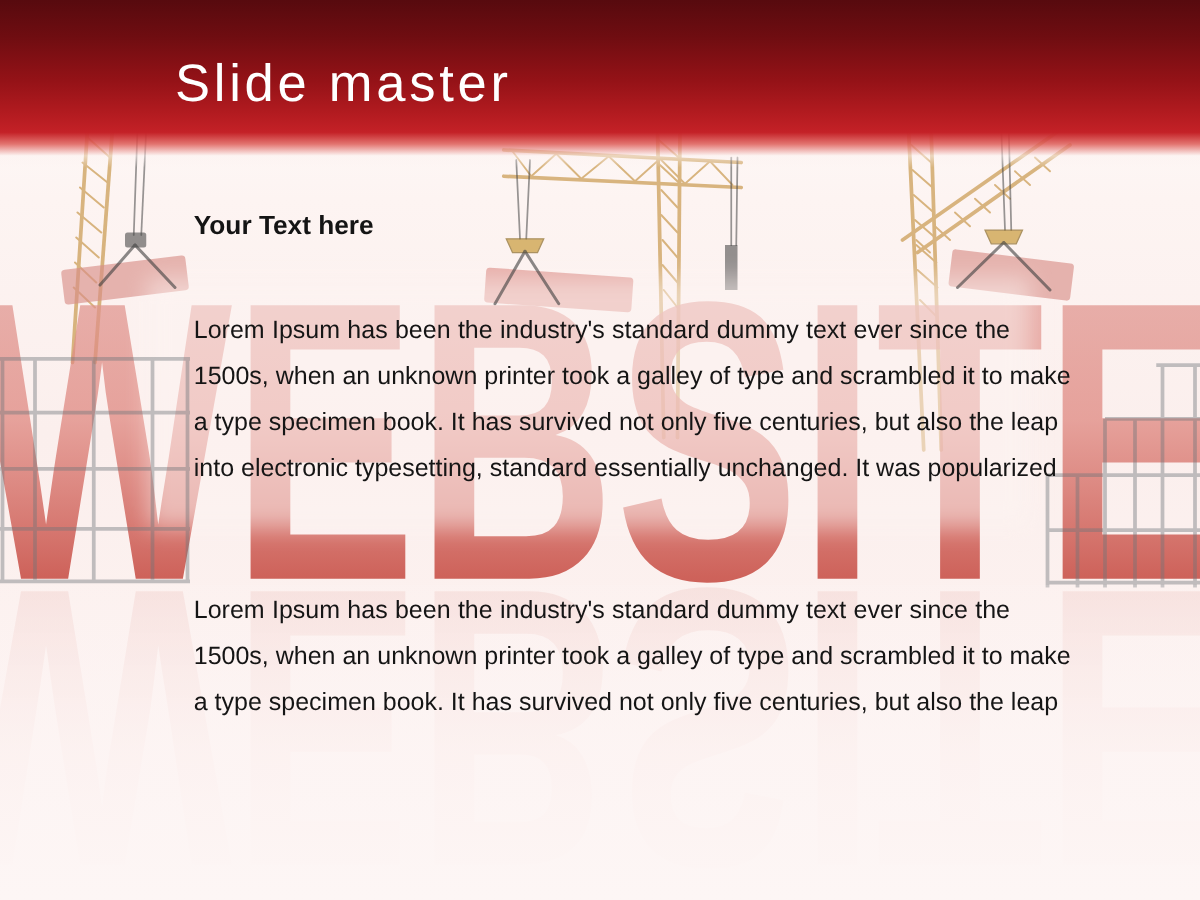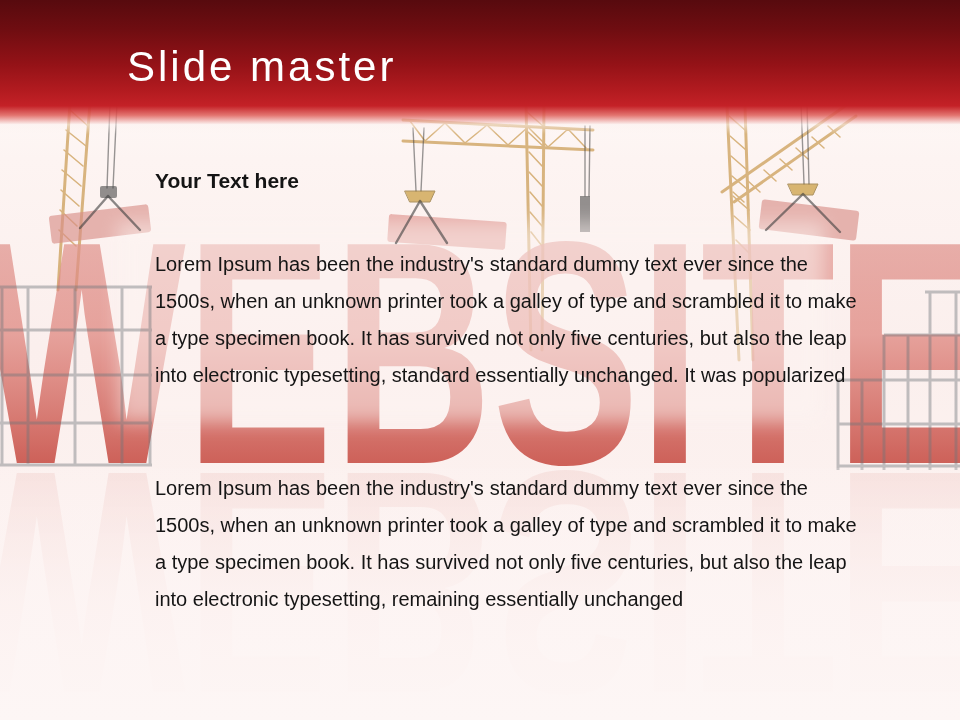--- a/index.html
+++ b/index.html
@@ -3,21 +3,21 @@
 <meta charset="utf-8">
 <style>
   html,body{margin:0;padding:0;}
   body{width:960px;height:720px;overflow:hidden;font-family:"Liberation Sans",sans-serif;}
   .slide{position:relative;width:960px;height:720px;overflow:hidden;
          background:linear-gradient(180deg,#ffffff 0%,#fdf4f2 22%,#fbefed 48%,#fcf1ef 68%,#fdf5f4 100%);}
   .bg-svg{position:absolute;left:0;top:0;width:960px;height:720px;}
   .header-band{position:absolute;left:0;top:0;width:960px;height:134px;
     background:linear-gradient(180deg,#570a0e 0%,#6f0d11 22%,#941217 48%,#b31b20 68%,#c42127 79%,
       rgba(222,93,88,0.85) 86%,rgba(252,242,240,0.55) 93%,rgba(252,242,240,0) 100%);}
-  .slide-title{position:absolute;left:127px;top:41px;height:52px;line-height:52px;
+  .slide-title{position:absolute;left:140px;top:41px;height:52px;line-height:52px;
     font-size:42px;letter-spacing:3px;color:#ffffff;white-space:nowrap;}
   .ph-label{position:absolute;left:155px;top:166px;width:400px;height:30px;line-height:30px;
     font-size:21px;color:#141414;font-weight:bold;}
   .para{position:absolute;left:155px;width:653px;font-size:20px;color:#151515;}
   .para .jline{height:37px;line-height:37px;text-align:justify;text-align-last:justify;
     white-space:nowrap;overflow:visible;}
   .para .jline.last{text-align-last:left;}
   .p1{top:246px;}
   .p2{top:470px;}
 </style>
@@ -158,16 +158,15 @@
     <div class="jline">Lorem Ipsum has been the industry's standard dummy text ever since the</div>
     <div class="jline">1500s, when an unknown printer took a galley of type and scrambled it to make</div>
     <div class="jline">a type specimen book. It has survived not only five centuries, but also the leap</div>
     <div class="jline">into electronic typesetting, standard essentially unchanged. It was popularized</div>
   </div>
 
   <div class="para p2">
     <div class="jline">Lorem Ipsum has been the industry's standard dummy text ever since the</div>
     <div class="jline">1500s, when an unknown printer took a galley of type and scrambled it to make</div>
     <div class="jline">a type specimen book. It has survived not only five centuries, but also the leap</div>
-    <div class="jline last">into electronic typesetting, remaining essentially unchanged</div>
   </div>
 
 </div>
 
 </body></html>

